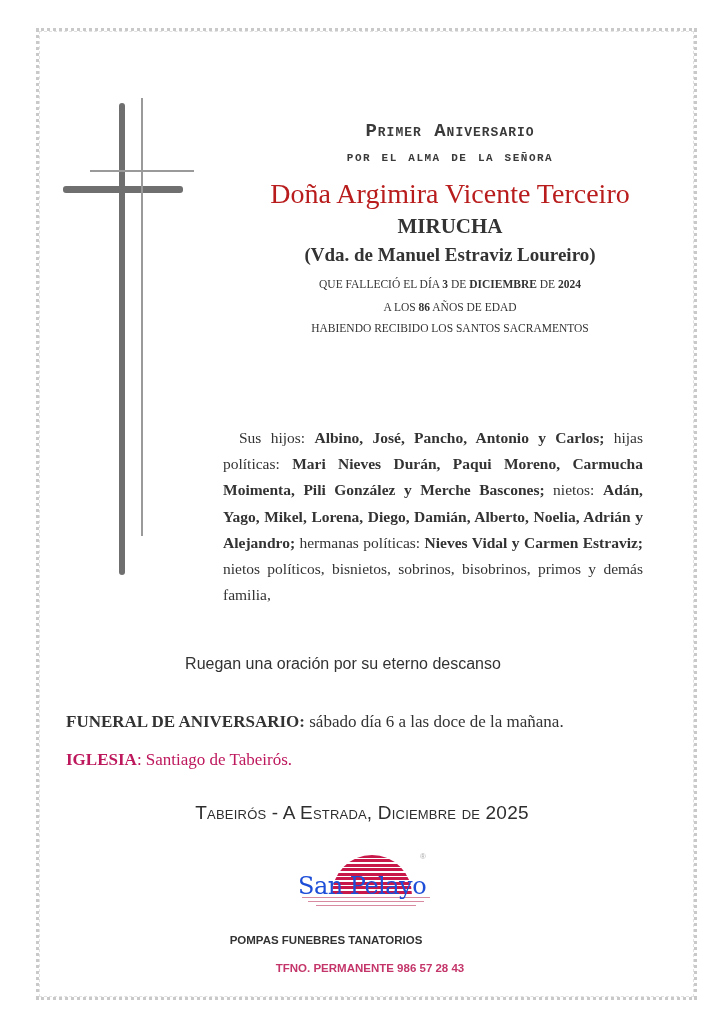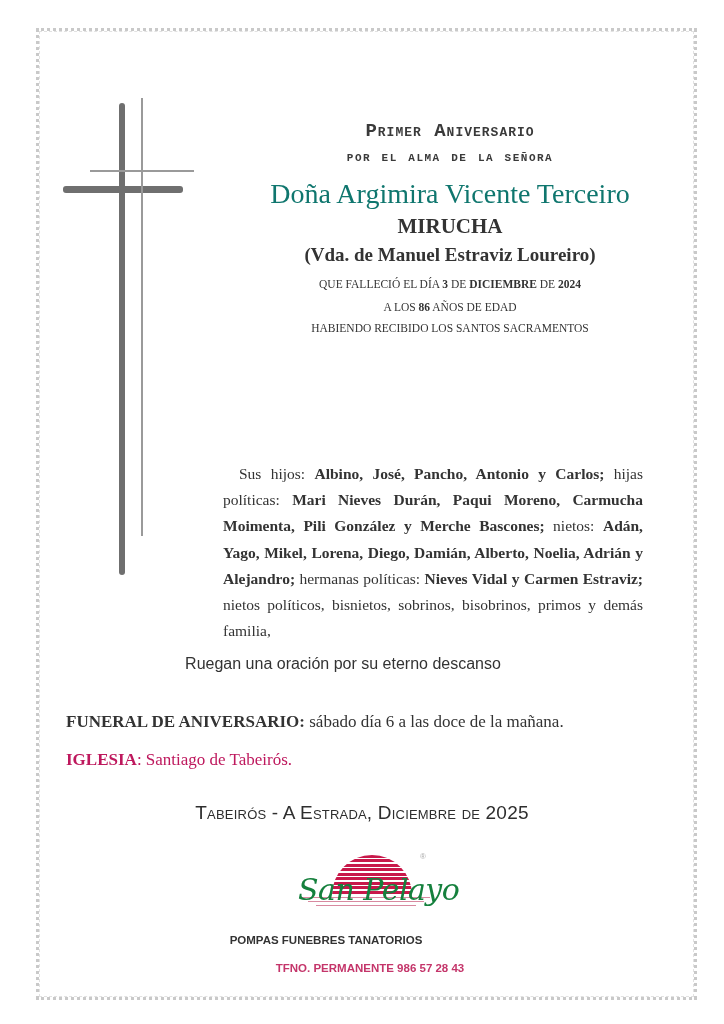--- a/index.html
+++ b/index.html
@@ -14,44 +14,43 @@
   }
   .cross-part { position:absolute; background:#6f6f6f; border-radius:3px; }
   .cross-thin { position:absolute; background:#9a9a9a; }
   .serif { font-family:"Liberation Serif","DejaVu Serif",serif; }
   .mono { font-family:"Liberation Mono","DejaVu Sans Mono",monospace; }
   .sans { font-family:"Liberation Sans","DejaVu Sans",sans-serif; }
   .center-block { position:absolute; left:240px; width:420px; text-align:center; }
   .line { position:absolute; left:0; right:0; text-align:center; white-space:nowrap; }
   .t1 { top:120px; font-size:19px; font-weight:bold; letter-spacing:1px; color:#3a3a3a; font-variant:small-caps; }
   .t2 { top:149px; font-size:15px; font-weight:bold; letter-spacing:1.5px; color:#3a3a3a; font-variant:small-caps; }
-  .t3 { top:178px; font-size:28px; color:#0f766e; }
+  .t3 { top:178px; font-size:28px; color:#b91c1c; }
   .t4 { top:214px; font-size:21px; font-weight:bold; color:#333; }
   .t5 { top:244px; font-size:19px; font-weight:bold; color:#333; }
   .t6 { top:278px; font-size:11.5px; color:#333; }
   .t7 { top:301px; font-size:11.5px; color:#333; }
   .t8 { top:322px; font-size:11.5px; color:#333; }
   .t9 { top:370px; font-size:16px; color:#333; }
   b { font-weight:bold; }
   .family {
     position:absolute; left:223px; top:425px; width:420px;
     font-size:15.5px; line-height:26.2px; text-align:justify; color:#333;
     text-indent:16px;
-    margin-top:36px;
   }
   .ruegan { position:absolute; left:0; width:686px; top:655px; text-align:center; font-size:16px; color:#333; }
   .funeral { position:absolute; left:66px; top:712px; font-size:17px; color:#333; white-space:nowrap; }
   .iglesia { position:absolute; left:66px; top:750px; font-size:17px; color:#be185d; white-space:nowrap; }
   .place { position:absolute; left:0; width:724px; top:802px; text-align:center; font-size:19px; font-variant:small-caps; color:#2e2e2e; letter-spacing:0.2px; }
   .logo { position:absolute; left:292px; top:850px; width:150px; height:70px; }
   .logo-sun { position:absolute; left:40px; top:5px; width:80px; height:40px; overflow:hidden; }
   .logo-sun-disk { position:absolute; left:0; top:0; width:80px; height:80px; border-radius:50%;
     background:repeating-linear-gradient(to bottom,#c8184a 0px,#c8184a 3px,#ffffff 3px,#ffffff 4.5px); }
   .logo-lines { position:absolute; left:10px; width:128px; height:1px; background:#d88aa0; }
-  .logo-text { position:absolute; left:6px; top:22px; font-family:"DejaVu Serif",serif; font-style:italic; font-size:30px; color:#15803d; letter-spacing:-0.5px; white-space:nowrap; }
+  .logo-text { position:absolute; left:6px; top:22px; font-family:"DejaVu Serif",serif; font-size:24px; color:#1d4ed8; letter-spacing:-0.5px; white-space:nowrap; }
   .logo-reg { position:absolute; left:128px; top:2px; font-size:8px; color:#aaa; font-family:"Liberation Sans",sans-serif; }
   .pompas { position:absolute; left:0; width:652px; top:934px; text-align:center; font-size:11.5px; font-weight:bold; color:#333; }
   .tfno { position:absolute; left:8px; width:724px; top:962px; text-align:center; font-size:11.5px; font-weight:bold; color:#c4356a; }
 </style>
 </head>
 <body>
 
 <div class="frame"></div>
 <div class="frame-inner"></div>
 

